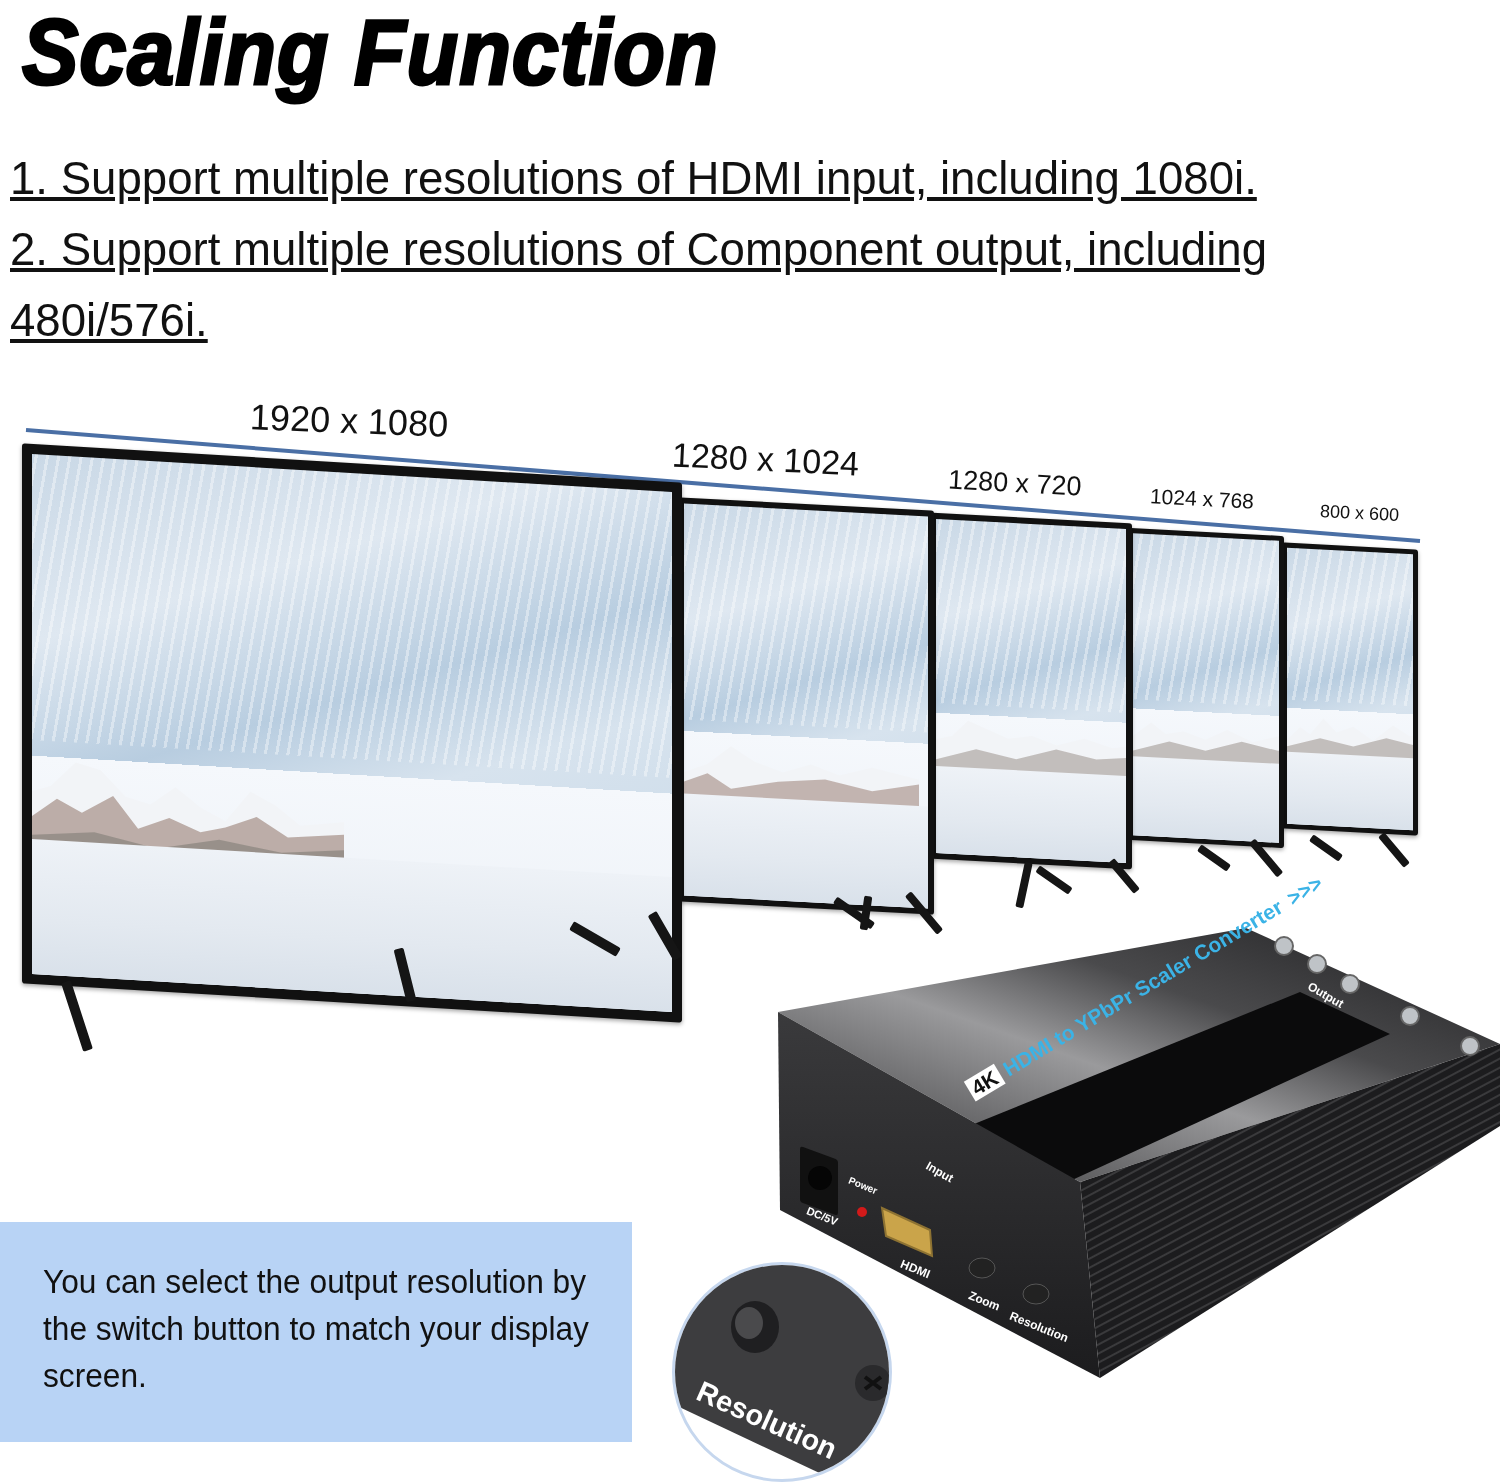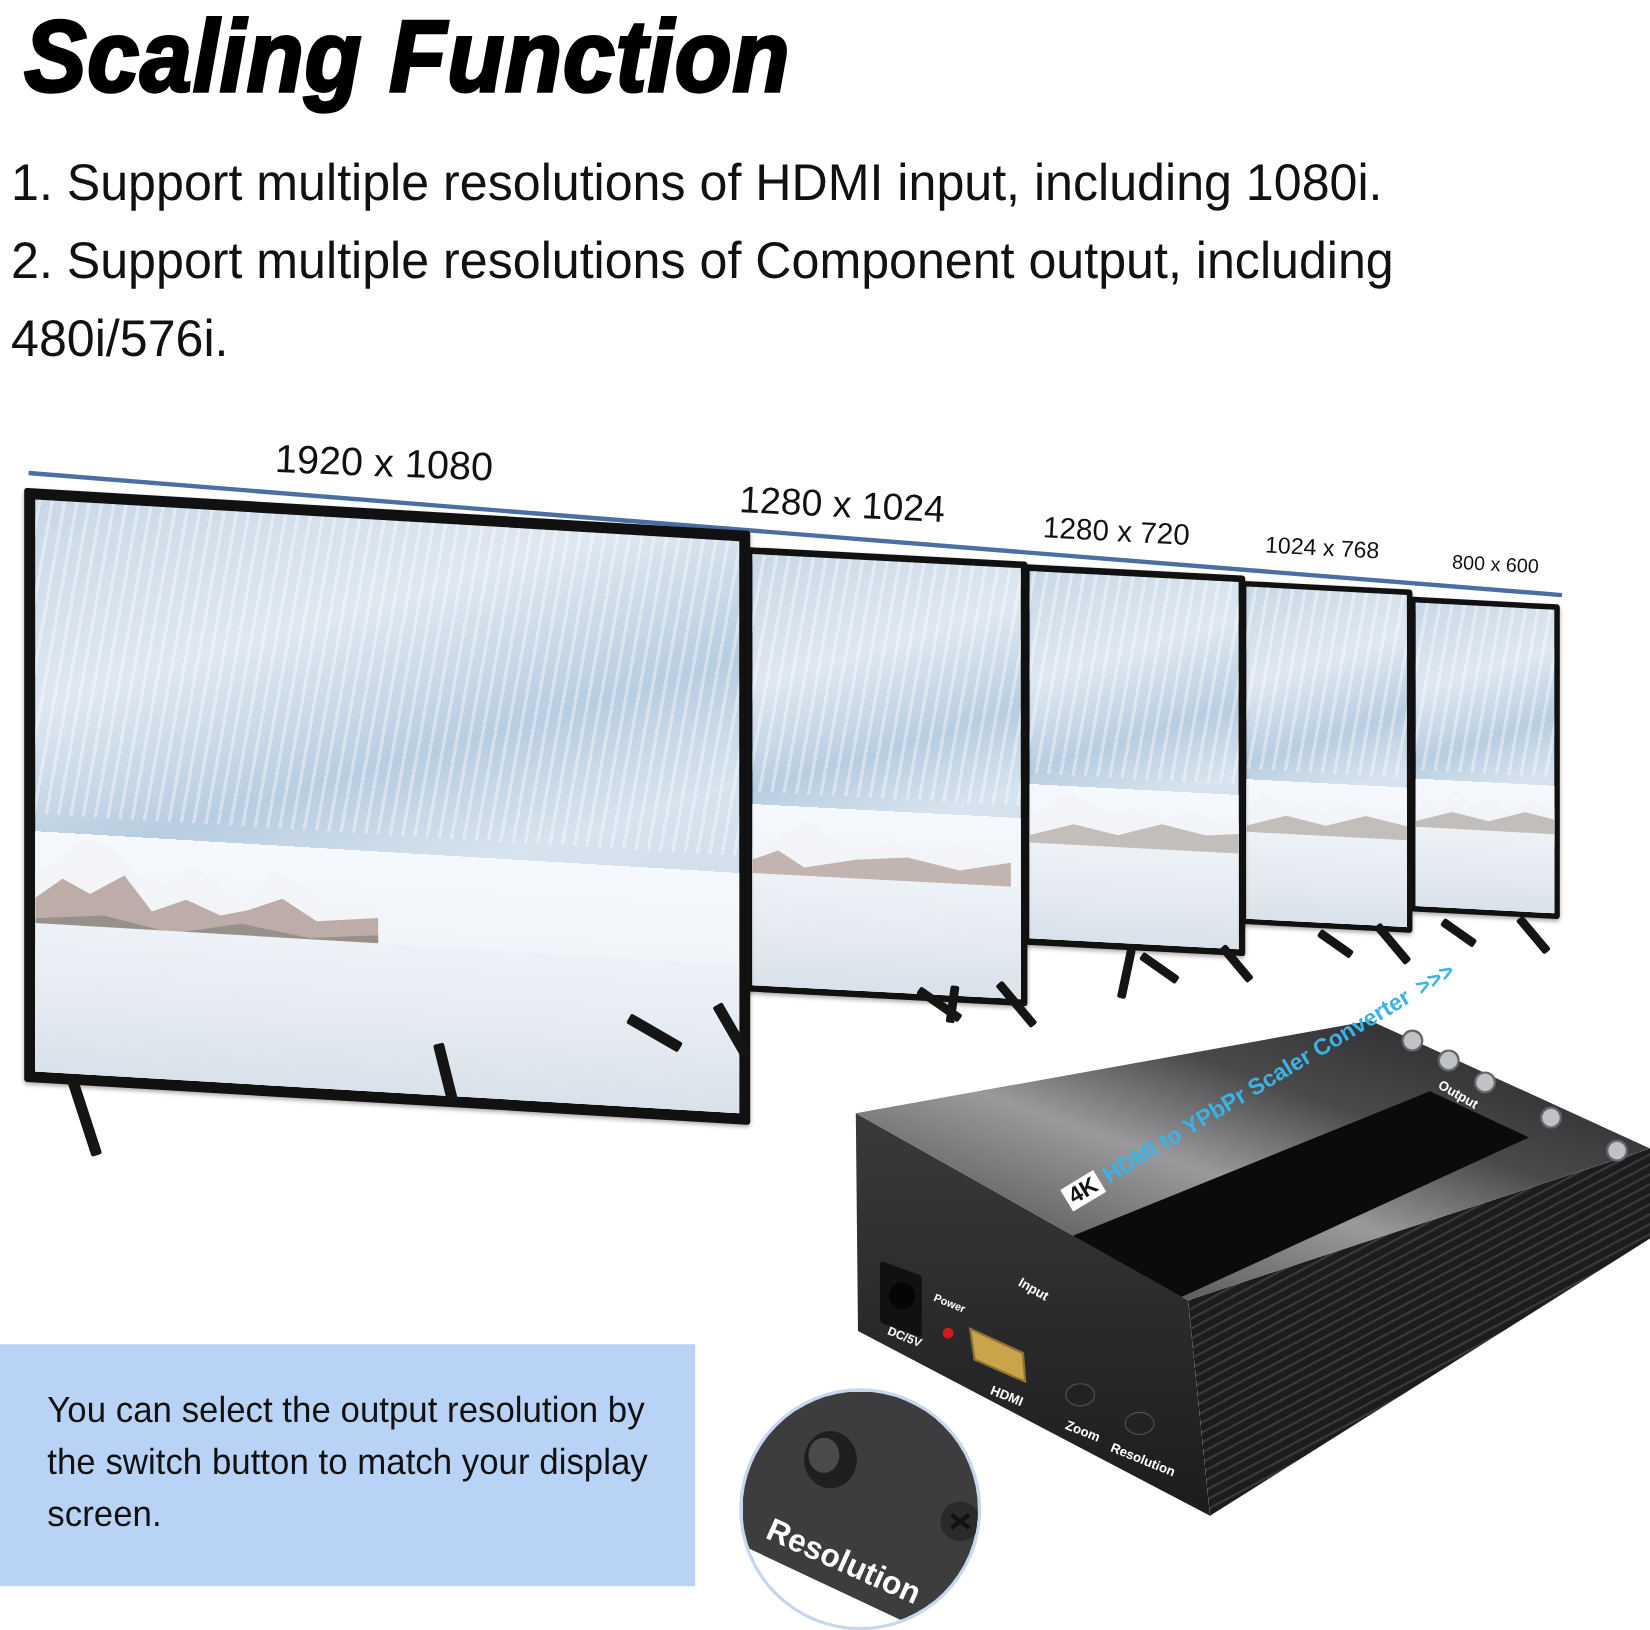--- a/index.html
+++ b/index.html
@@ -8,21 +8,21 @@
 
   .title {
     position: absolute; left: 22px; top: 2px;
     font-family: "Liberation Sans", sans-serif;
     font-weight: 900; font-style: italic;
     font-size: 92px; letter-spacing: 1px;
     transform: scaleX(0.92); transform-origin: left top;
     line-height: 100px; color: #000;
     -webkit-text-stroke: 3px #000;
   }
-  .features { position: absolute; left: 10px; top: 130px; width: 1490px; }
+  .features { position: absolute; left: 10px; top: 142px; width: 1490px; text-decoration: underline; }
   .feature {
     font-family: "Liberation Sans", sans-serif;
     font-size: 47px; line-height: 71px; color: #111;
     transform: scaleX(0.97); transform-origin: left top; white-space: pre-wrap;
   }
 
   
   .scale-line { position: absolute; left: 0; top: 0; width: 1500px; height: 560px; pointer-events: none; }
   .res-label { position: absolute; font-family: "Liberation Sans", sans-serif; color: #111; white-space: nowrap; }
 

